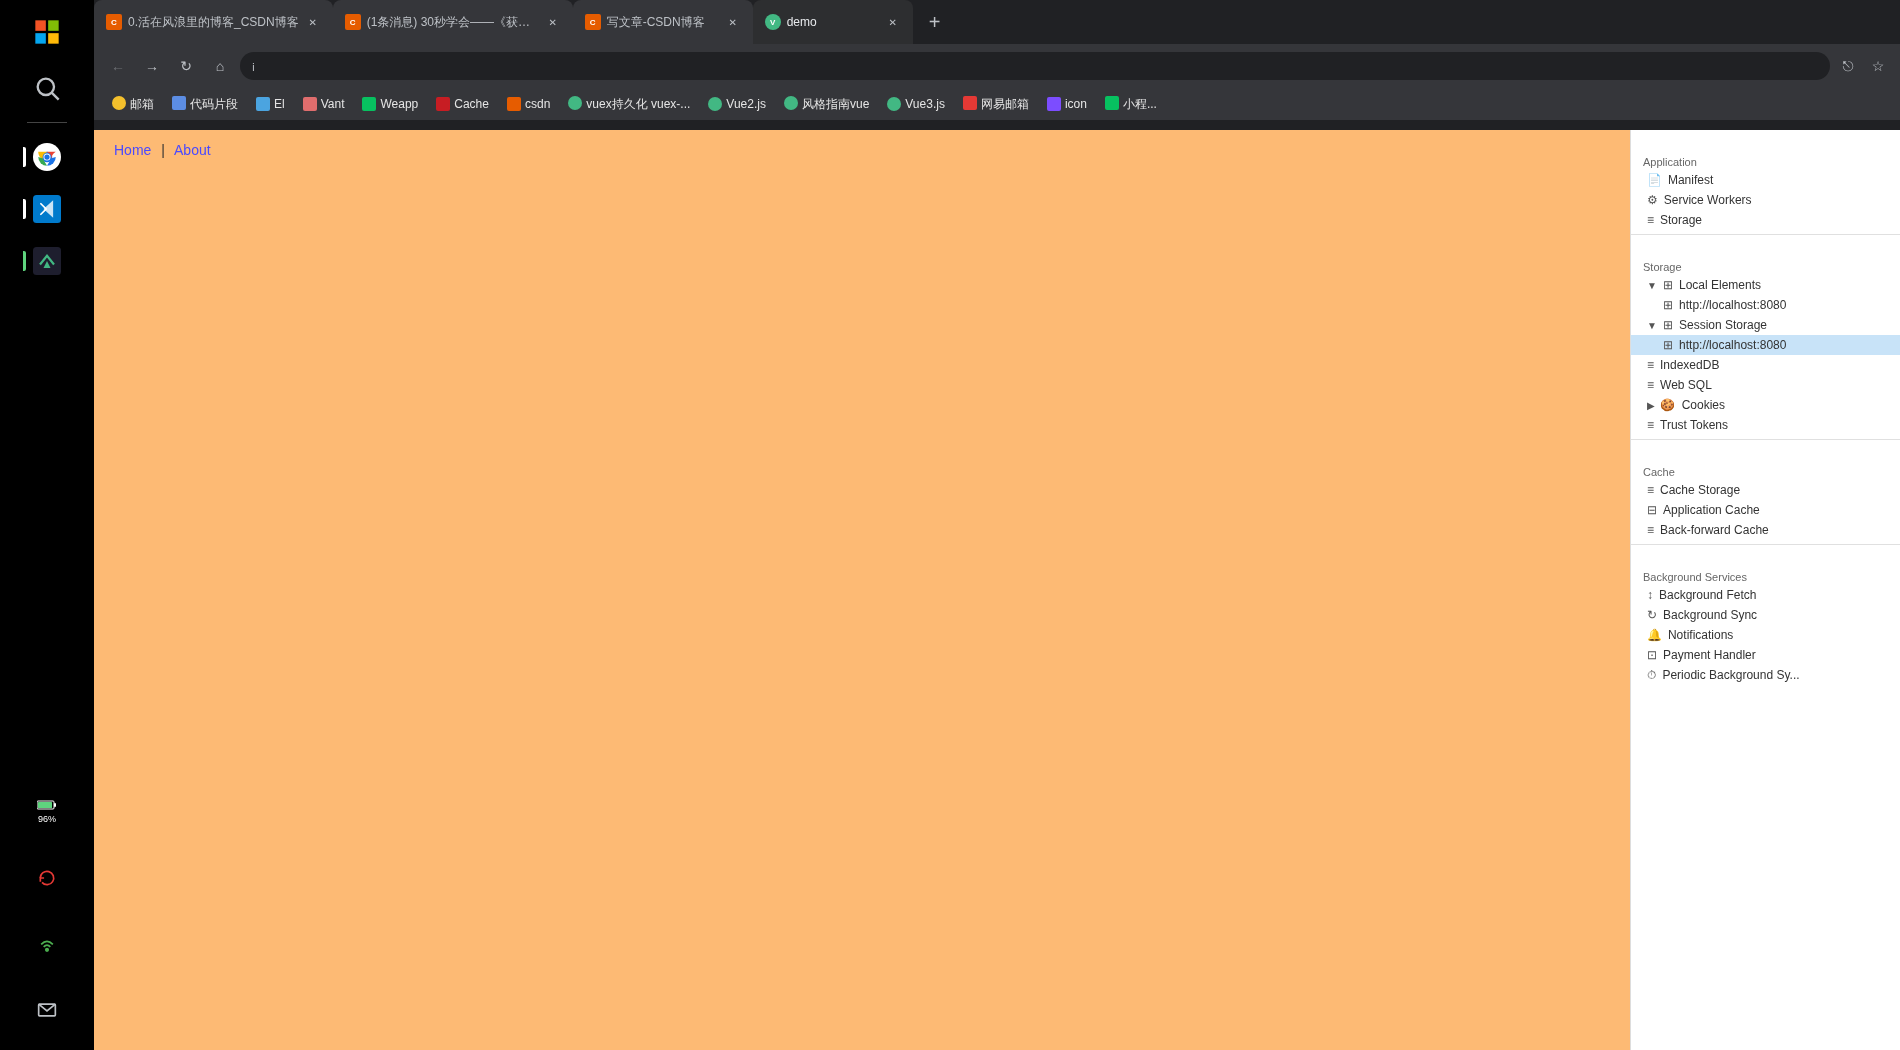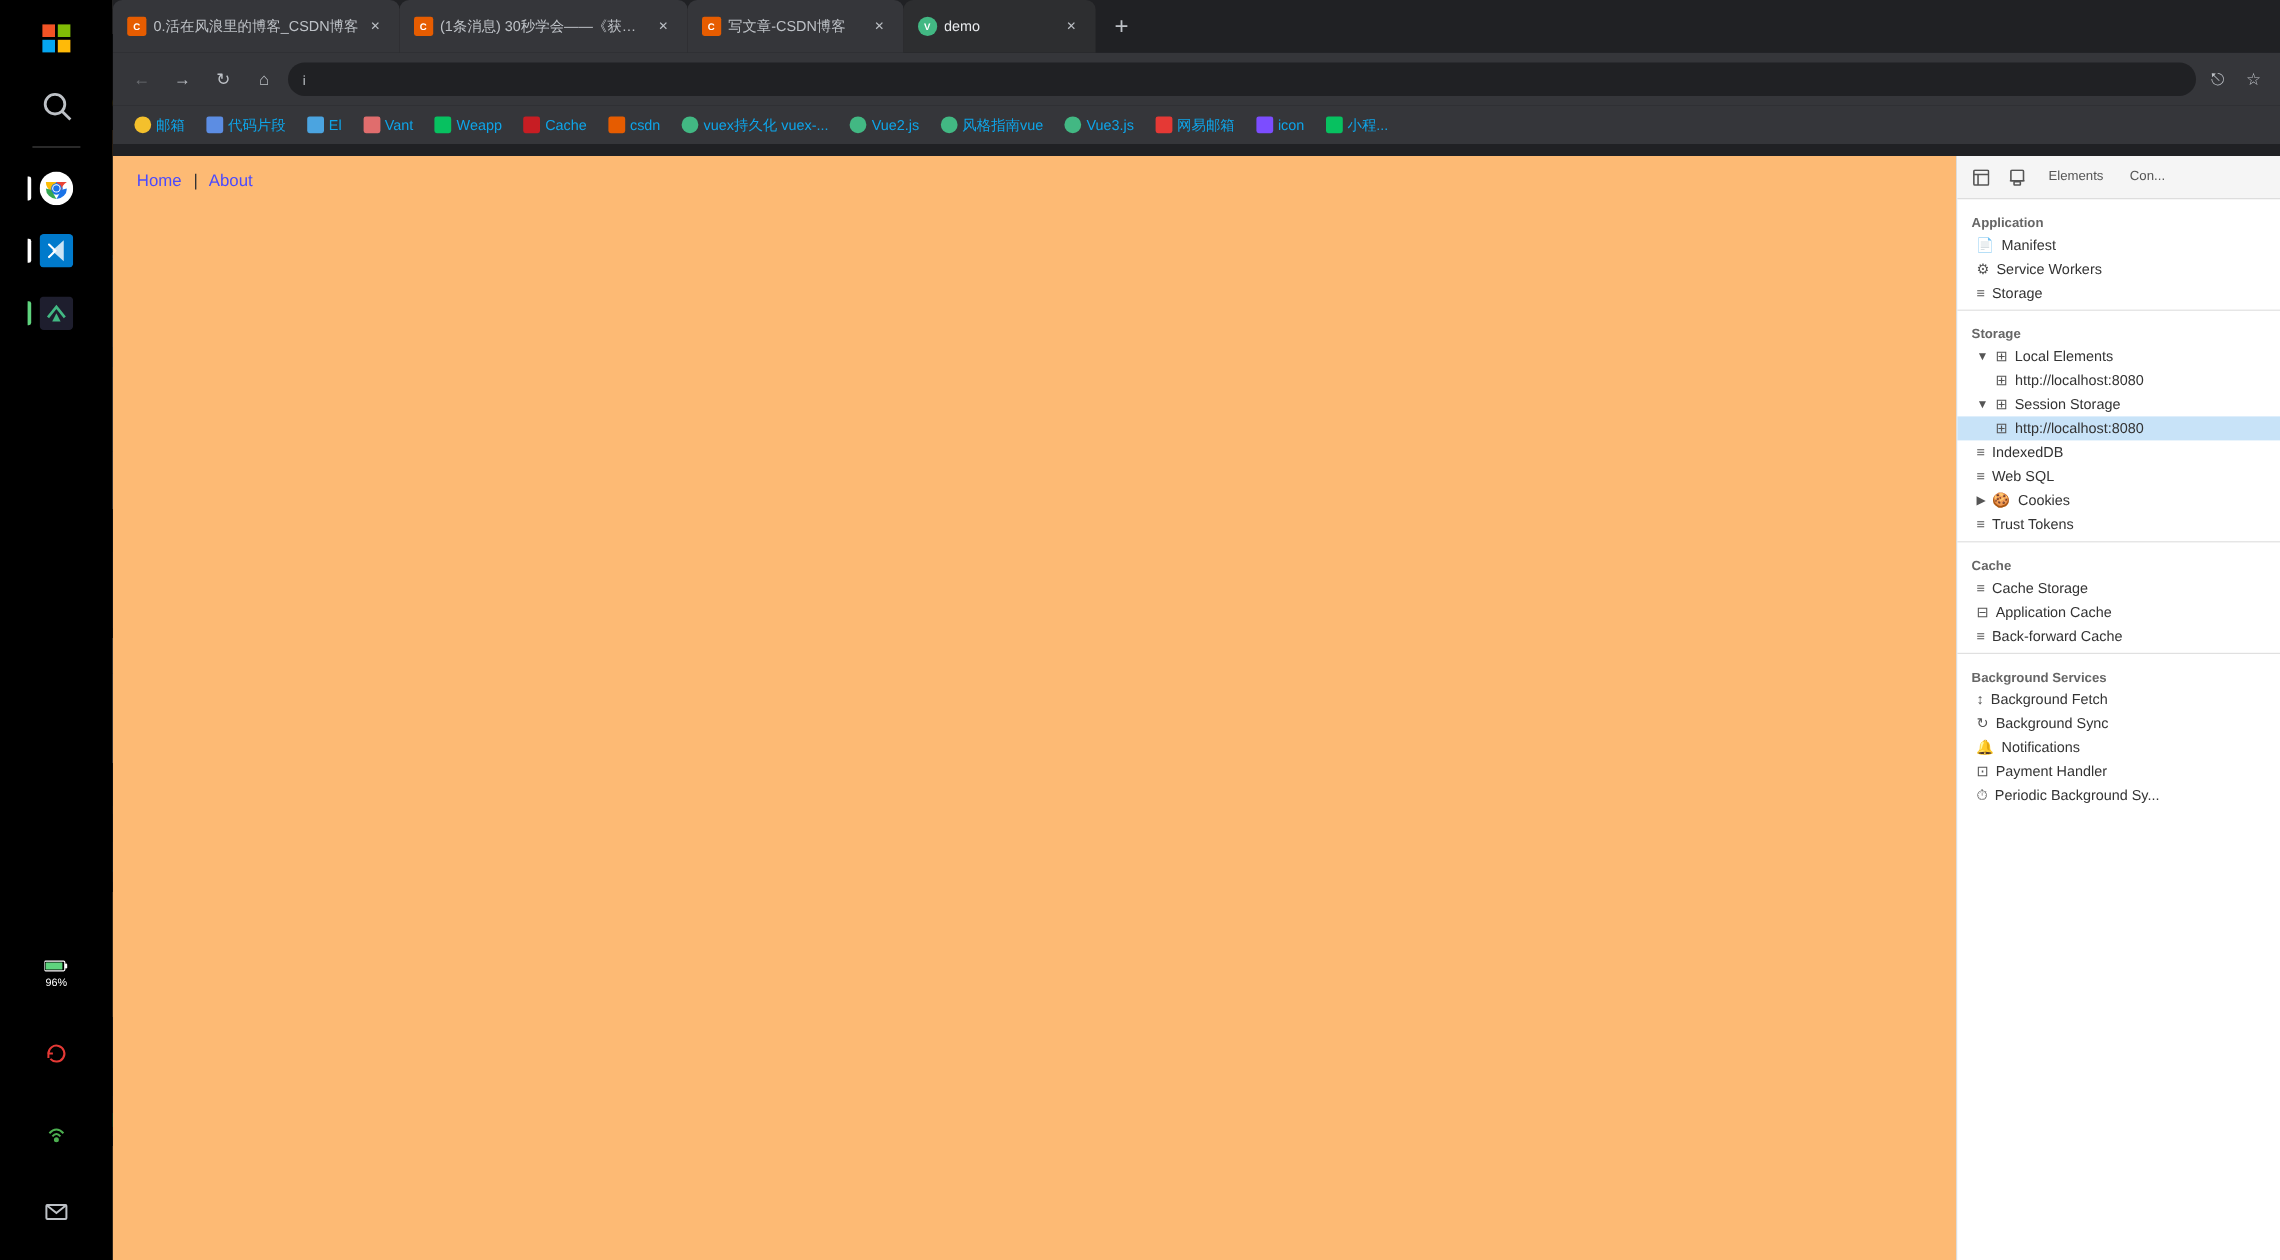--- a/index.html
+++ b/index.html
@@ -157,27 +157,26 @@
       display: flex;
       align-items: center;
       height: 32px;
       padding: 0 10px;
       gap: 2px;
       background: #35363a;
       overflow: hidden;
     }
     .bookmark-item {
       display: flex;
-      align-items: center;
       gap: 4px;
       padding: 2px 8px;
       border-radius: 12px;
       cursor: pointer;
       font-size: 12px;
-      color: #0ea5e9;
+      color: #e5e5e5;
       white-space: nowrap;
     }
 
     
     .main-area {
       position: fixed;
       left: 94px; top: 130px;
       right: 270px; bottom: 0;
       background: #f0f4f9;
       overflow: hidden;
@@ -262,22 +261,22 @@
       cursor: pointer;
       color: #555;
       font-size: 14px;
     }
 
     
     .devtools-section-header {
       padding: 6px 12px 2px 12px;
       font-size: 11px;
       color: #666;
-      font-weight: 700;
-      margin-top: 8px;
+      font-weight: 400;
+      margin-top: 20px;
     }
     .devtools-item {
       display: flex;
       align-items: center;
       padding: 3px 12px 3px 16px;
       cursor: pointer;
       gap: 6px;
       font-size: 12px;
       color: #333;
     }
@@ -525,38 +524,20 @@
       <a href="#">Home</a>
       <span>|</span>
       <a href="#">About</a>
     </div>
 
   </div>
 </div>
 
 <div class="devtools-panel">
 
-  <div class="devtools-toolbar">
-    <div class="devtools-icon-btn">
-      <svg viewBox="0 0 16 16" width="14" height="14" fill="none" stroke="#555" stroke-width="1.5">
-        <rect x="1" y="1" width="14" height="14" rx="1"></rect>
-        <path d="M1 5h14"></path>
-        <path d="M5 5v10"></path>
-      </svg>
-    </div>
-    <div class="devtools-icon-btn">
-      <svg viewBox="0 0 16 16" width="14" height="14" fill="none" stroke="#555" stroke-width="1.5">
-        <rect x="2" y="1" width="12" height="10" rx="1"></rect>
-        <rect x="5" y="12" width="6" height="3" rx="0.5"></rect>
-        <path d="M1 11h14"></path>
-      </svg>
-    </div>
-    <div class="devtools-tab-btn">Elements</div>
-    <div class="devtools-tab-btn">Con...</div>
-  </div>
 
   <div class="devtools-section-header">Application</div>
   <div class="devtools-item">
     <span class="devtools-icon">📄</span>
     <span>Manifest</span>
   </div>
   <div class="devtools-item">
     <span class="devtools-icon">⚙</span>
     <span>Service Workers</span>
   </div>

